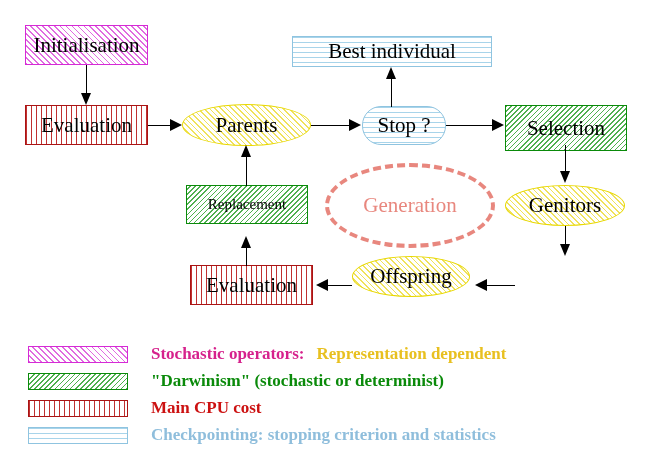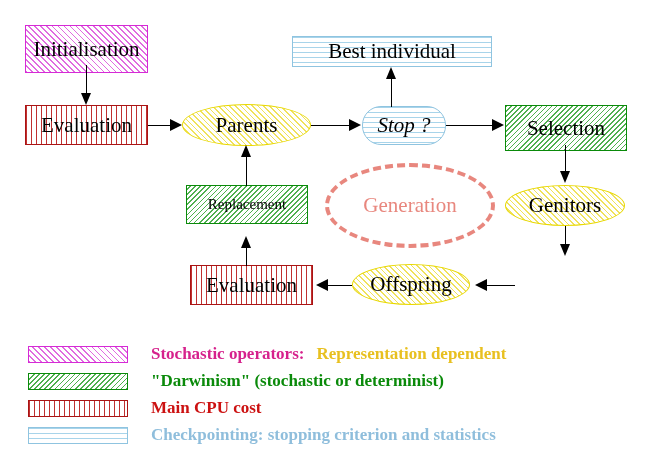--- a/index.html
+++ b/index.html
@@ -66,21 +66,21 @@
   }
   .fill-yellow {
     border: 1.5px solid #E8D800;
     background-color: #ffffff;
     background-image: repeating-linear-gradient(
         45deg,
         #F0E25A 0px, #F0E25A 1.2px,
         rgba(255,255,255,0) 1.2px, rgba(255,255,255,0) 4.0px);
   }
 
-  .rounded { border-radius: 19px; font-style: italic; }
+  .rounded { border-radius: 19px; }
   .ellipse { border-radius: 50%; }
 
   .dashed-ellipse {
     position: absolute;
     box-sizing: border-box;
     border: 4px dashed #E8877E;
     border-radius: 50%;
     display: flex;
     align-items: center;
     justify-content: center;
@@ -156,21 +156,21 @@
   .legend-text .part2 {
     font-weight: bold;
     margin-left: 12px;
   }
 </style>
 </head>
 <body>
 
 <div id="canvas">
 
-  <div class="node fill-magenta t-lg" style="left:25px; top:25px; width:123px; height:48px;">
+  <div class="node fill-magenta t-lg" style="left:25px; top:25px; width:123px; height:40px;">
     <span>Initialisation</span>
   </div>
 
   <div class="node fill-red t-lg" style="left:25px; top:105px; width:123px; height:40px;">
     <span>Evaluation</span>
   </div>
 
   <div class="node fill-yellow ellipse t-lg" style="left:182px; top:104px; width:129px; height:42px;">
     <span>Parents</span>
   </div>
@@ -197,21 +197,21 @@
 
   <div class="node fill-yellow ellipse t-lg" style="left:505px; top:185px; width:120px; height:41px;">
     <span>Genitors</span>
   </div>
 
 
   <div class="node fill-red t-lg" style="left:190px; top:265px; width:123px; height:40px;">
     <span>Evaluation</span>
   </div>
 
-  <div class="node fill-yellow ellipse t-lg" style="left:352px; top:264px; width:118px; height:41px;justify-content:center;">
+  <div class="node fill-yellow ellipse t-lg" style="left:352px; top:256px; width:118px; height:41px;justify-content:center;">
     <span>Offspring</span>
   </div>
 
   <div class="edge edge-v" style="left:86px; top:65px; height:30px;"></div>
   <div class="arrowhead ah-down" style="left:80.5px; top:93px;"></div>
 
   <div class="edge edge-h" style="left:148px; top:124.5px; width:25px;"></div>
   <div class="arrowhead ah-right" style="left:170px; top:119px;"></div>
 
   <div class="edge edge-h" style="left:311px; top:124.5px; width:41px;"></div>

